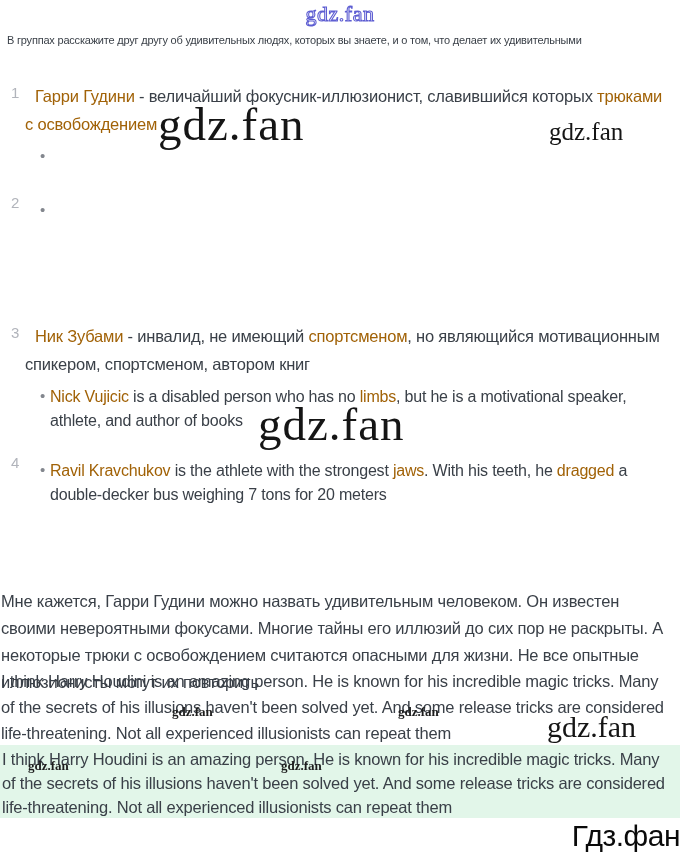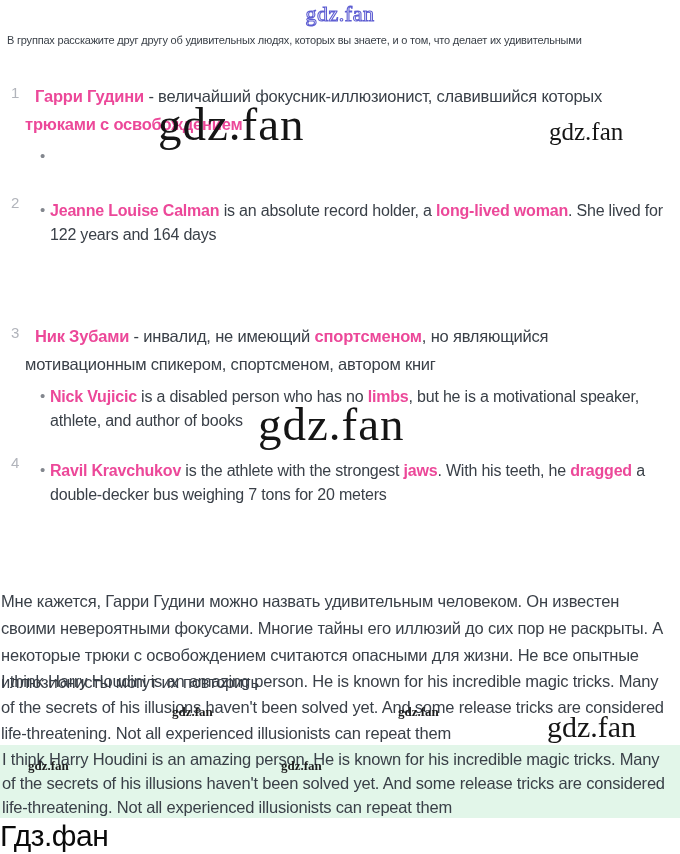--- a/index.html
+++ b/index.html
@@ -1,21 +1,21 @@
 <!DOCTYPE html>
 <html><head>
 <meta charset="utf-8">
 <style>
   * { margin:0; padding:0; box-sizing:border-box; }
   html,body { background:#ffffff; }
   .page {
     position:relative; width:680px; height:854px; background:#ffffff;
     font-family:"Liberation Sans", sans-serif; color:#3a4048; overflow:hidden;
   }
-  b { font-weight:700; color:#ec4899; }
+  b { font-weight:400; color:#a16207; }
 
   
   .wm { position:absolute; color:#151515; white-space:nowrap; z-index:5;font-family:Liberation Serif, serif; }
   .wm-top {
     top:1px; left:0; width:100%; text-align:center; font-size:22px;
     color:transparent; -webkit-text-stroke:1.1px #5e5ed2; letter-spacing:0.5px;
   }
   .wm-big1   { top:97px;  left:158px; font-size:47px; letter-spacing:1px; }
   .wm-right1 { top:118px; left:549px; font-size:25px; }
   .wm-big2   { top:397px; left:258px; font-size:47px; letter-spacing:1px; }
@@ -56,21 +56,21 @@
   .answer-en {
     position:absolute; top:668px; left:1px; right:14px;
     font-size:16.5px; line-height:26px; letter-spacing:-0.2px;
   }
   .highlight {
     position:absolute; top:745px; left:0; width:680px; height:73px;
     background:#e2f6e9; padding:2px 14px 0 2px;
     font-size:16.5px; line-height:24px; letter-spacing:-0.2px; color:#3a4048;
   }
   .brand {
-    position:absolute; top:819px; left:0; width:100%; text-align:left;
+    position:absolute; top:819px; left:0; width:100%; text-align:right;
     font-size:30px; font-weight:500; color:#0a0a0a; letter-spacing:-0.5px; z-index:6;
   }
 </style>
 </head>
 <body>
 
 <div class="page">
 
   <div class="wm wm-top">gdz.fan</div>
 
@@ -83,21 +83,21 @@
       <li class="en-item">
         <span class="dot">•</span>
       </li>
     </ul>
   </div>
 
   <div class="item item-2">
     <span class="num">2</span>
     <ul class="en-list">
       <li class="en-item">
-        <span class="dot">•</span><span><b>Jeanne Louise Calman</b><span> is an absolute record holder, a </span><b>long-lived woman</b><span>. She lived for 122 years and 164 days</span></span>
+        <span class="dot">•</span>
       </li>
     </ul>
   </div>
 
   <div class="item item-3">
     <span class="num">3</span>
     <p class="ru-text"><b>Ник Зубами</b><span> - инвалид, не имеющий </span><b>спортсменом</b><span>, но являющийся мотивационным спикером, спортсменом, автором книг</span></p>
     <ul class="en-list">
       <li class="en-item">
         <span class="dot">•</span><span><b>Nick Vujicic</b><span> is a disabled person who has no </span><b>limbs</b><span>, but he is a motivational speaker, athlete, and author of books</span></span>

